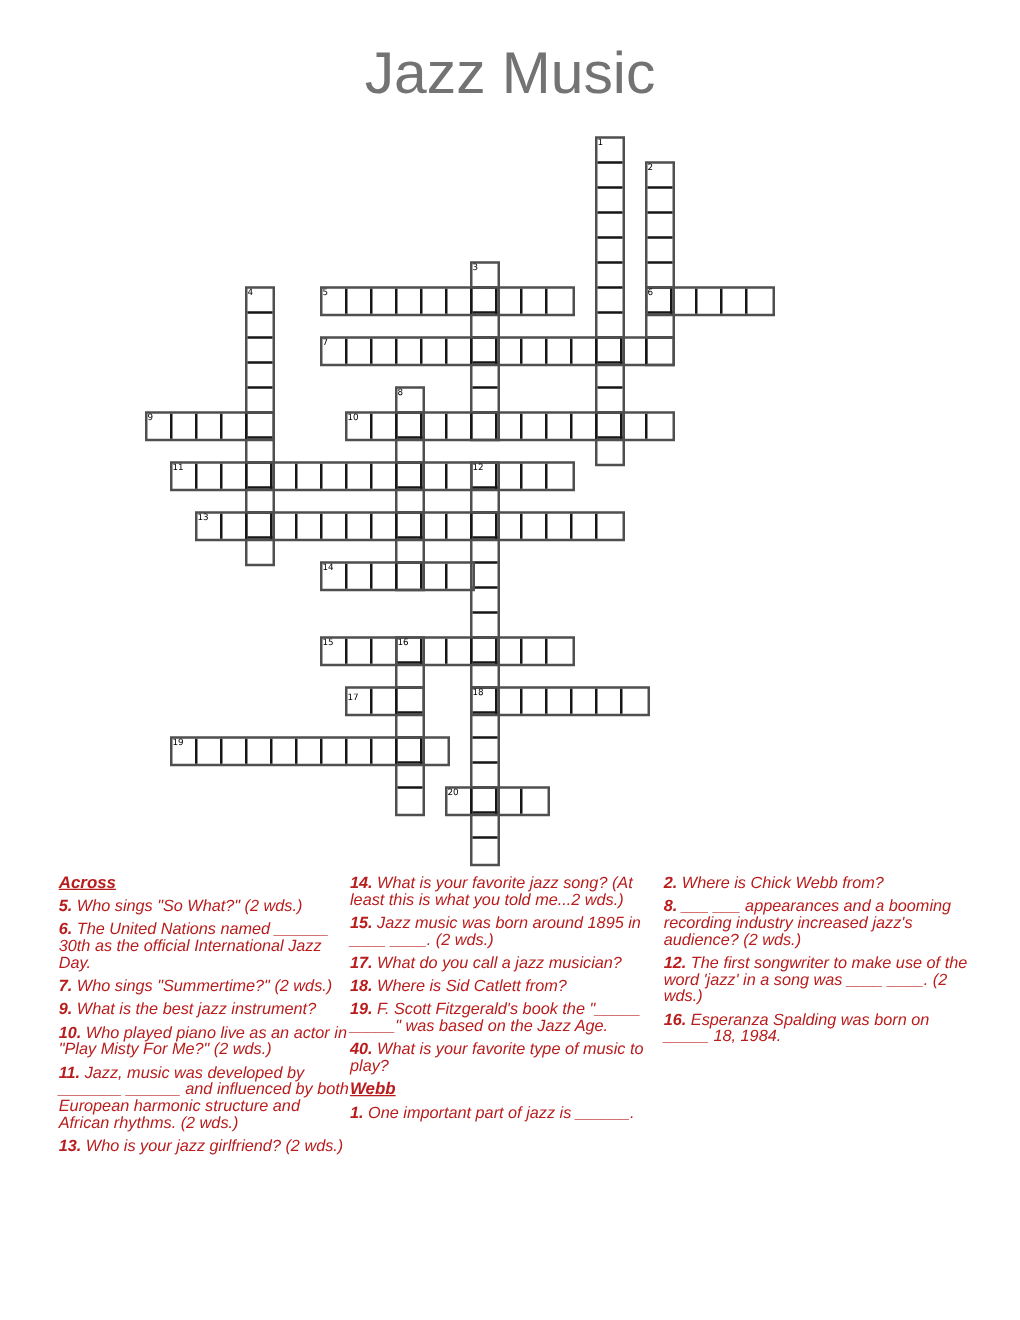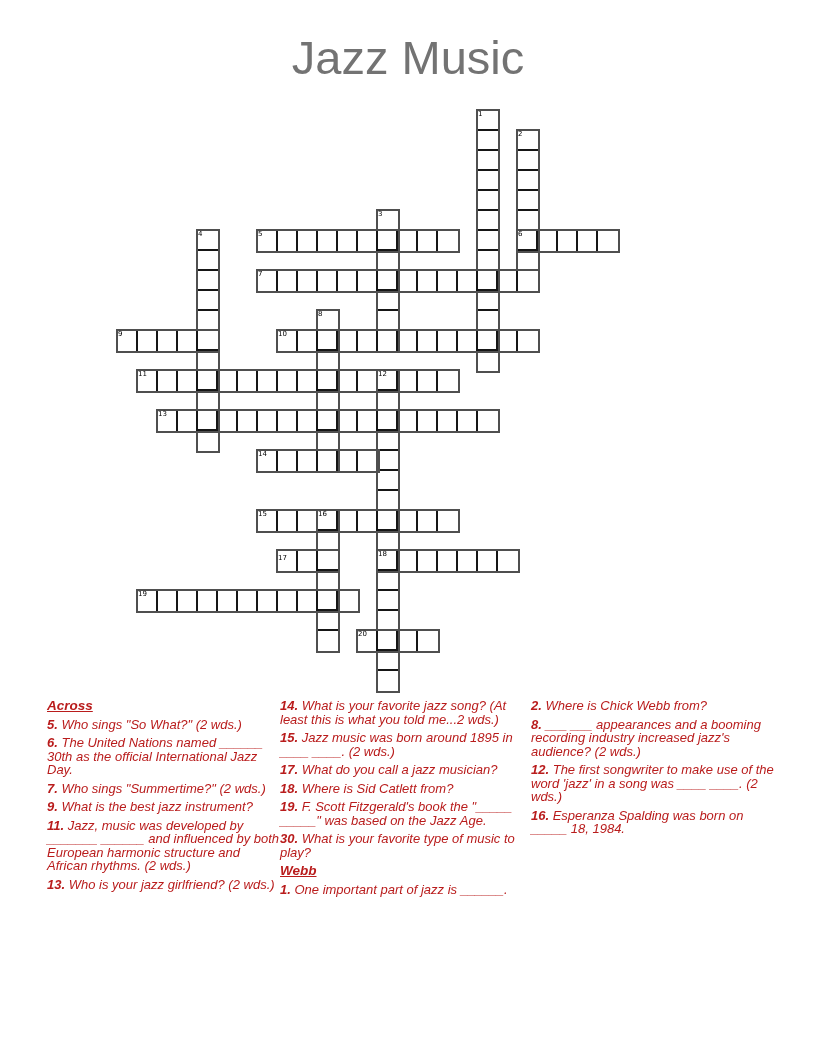--- a/index.html
+++ b/index.html
@@ -288,30 +288,31 @@
       </div>
       <div class="cellnum" style="left: 358px; top: 631px;">20</div>
     </div>
   <div>
       <div class="clue-col" style="left: 47px; width: 236px;">
         <p class="clue-heading">Across</p>
         <p><span class="clue-num">5. </span><span>Who sings "So What?" (2 wds.)</span></p>
         <p><span class="clue-num">6. </span><span>The United Nations named ______ 30th as the official International Jazz Day.</span></p>
         <p><span class="clue-num">7. </span><span>Who sings "Summertime?" (2 wds.)</span></p>
         <p><span class="clue-num">9. </span><span>What is the best jazz instrument?</span></p>
+        <p><span class="clue-num">10. </span><span>Who played piano live as an actor in "Play Misty For Me?" (2 wds.)</span></p>
         <p><span class="clue-num">11. </span><span>Jazz, music was developed by _______ ______ and influenced by both European harmonic structure and African rhythms. (2 wds.)</span></p>
         <p><span class="clue-num">13. </span><span>Who is your jazz girlfriend? (2 wds.)</span></p>
       </div>
       <div class="clue-col" style="left: 280px; width: 236px;">
         <p><span class="clue-num">14. </span><span>What is your favorite jazz song? (At least this is what you told me...2 wds.)</span></p>
         <p><span class="clue-num">15. </span><span>Jazz music was born around 1895 in ____ ____. (2 wds.)</span></p>
         <p><span class="clue-num">17. </span><span>What do you call a jazz musician?</span></p>
         <p><span class="clue-num">18. </span><span>Where is Sid Catlett from?</span></p>
         <p><span class="clue-num">19. </span><span>F. Scott Fitzgerald's book the "_____ _____" was based on the Jazz Age.</span></p>
-        <p><span class="clue-num">30. </span><span>What is your favorite type of music to play?</span></p>
+        <p><span class="clue-num">40. </span><span>What is your favorite type of music to play?</span></p>
         <p class="clue-heading">Webb</p>
         <p><span class="clue-num">1. </span><span>One important part of jazz is ______.</span></p>
       </div>
       <div class="clue-col" style="left: 531px; width: 250px;">
         <p><span class="clue-num">2. </span><span>Where is Chick Webb from?</span></p>
         <p><span class="clue-num">8. </span><span>___ ___ appearances and a booming recording industry increased jazz's audience? (2 wds.)</span></p>
         <p><span class="clue-num">12. </span><span>The first songwriter to make use of the word 'jazz' in a song was ____ ____. (2 wds.)</span></p>
         <p><span class="clue-num">16. </span><span>Esperanza Spalding was born on _____ 18, 1984.</span></p>
       </div>
     </div>

